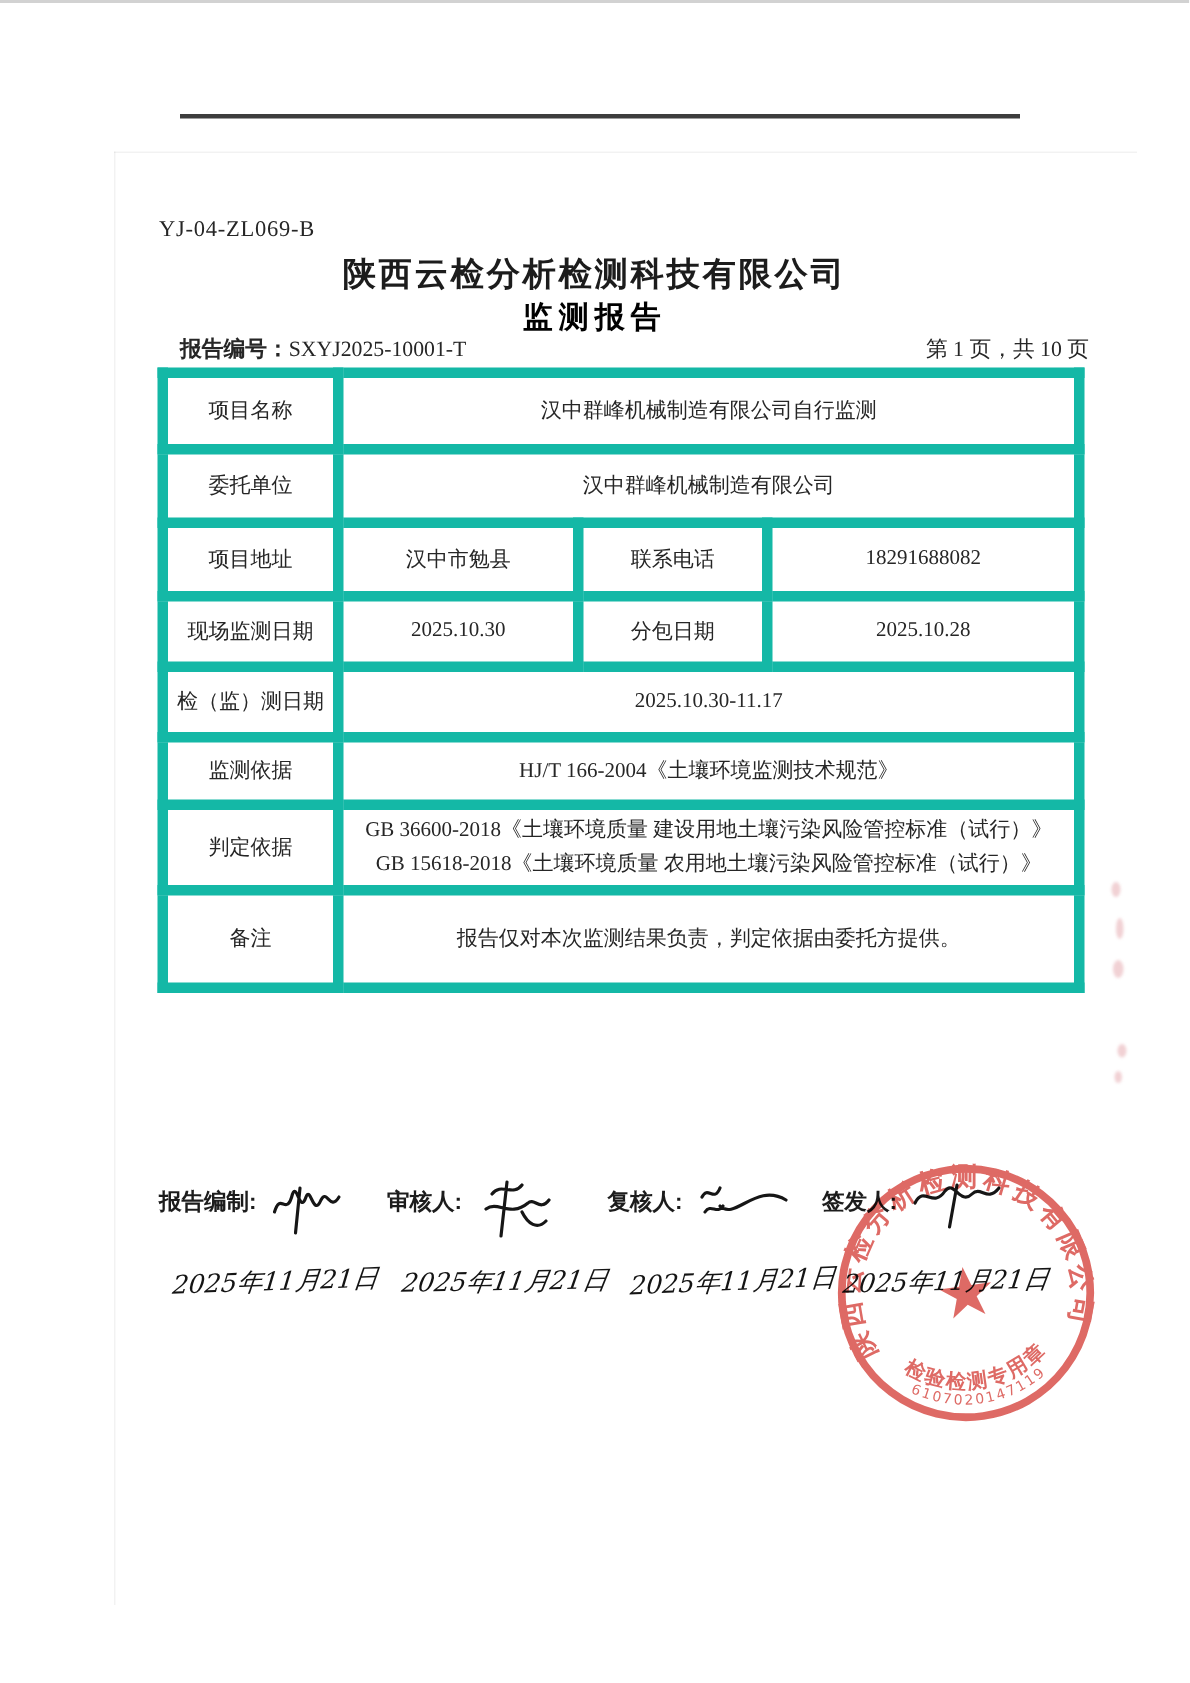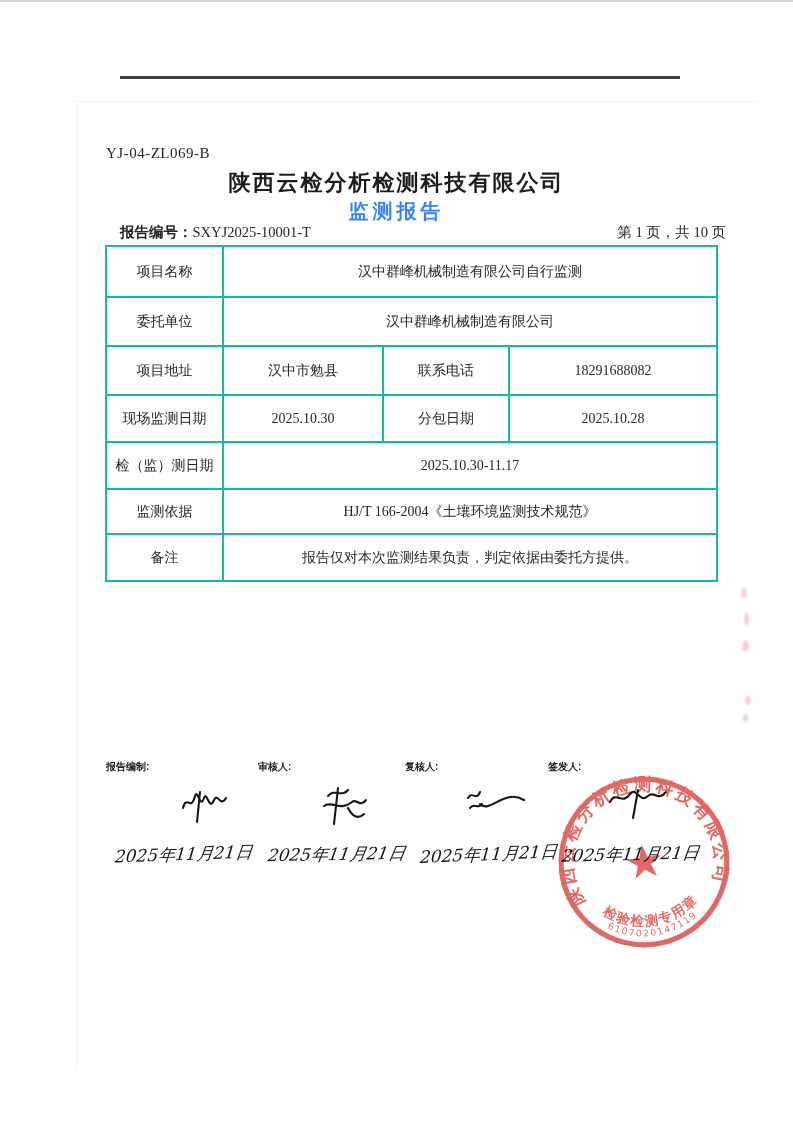--- a/index.html
+++ b/index.html
@@ -9,41 +9,41 @@
   .scan-top-strip { position:absolute; left:0; top:0; width:100%; height:2px; background:#d2d2d2; }
   .paper-edge-h { position:absolute; left:76px; top:101px; width:682px; height:1px; background:rgba(0,0,0,0.05); }
   .paper-edge-v { position:absolute; left:76px; top:101px; width:1px; height:1021px; background:rgba(0,0,0,0.05); }
 
   .top-rule { position:absolute; left:120px; top:76px; width:560px; height:3px; background:#3d3d3d; }
 
   .doc-code { position:absolute; left:106px; top:145px; font-size:15px; letter-spacing:0.5px; }
   .company-title { position:absolute; left:0; top:168px; width:100%; text-align:center;
                    font-family:"Liberation Sans", sans-serif; font-weight:bold; font-size:22px; letter-spacing:2px; color:#1c1c1c; }
   .report-title { position:absolute; left:0; top:198px; width:100%; text-align:center;
-                  font-family:"Liberation Sans", sans-serif; font-weight:bold; font-size:20px; letter-spacing:4px; color:#3b82f6; }
+                  font-family:"Liberation Sans", sans-serif; font-weight:bold; font-size:20px; letter-spacing:4px; color:#000000; }
   .meta-row { position:absolute; left:120px; top:223px; width:610px; font-size:14.5px; }
   .meta-label { font-family:"Liberation Sans", sans-serif; font-weight:bold; }
   .meta-pageinfo { position:absolute; right:4px; top:0; font-size:14.5px; }
 
   table.info { position:absolute; left:105px; top:245px; width:611px; border-collapse:collapse; table-layout:fixed; }
-  table.info td { border:2px solid #14b8a6; text-align:center; vertical-align:middle; font-size:14px; padding:2px 4px; }
+  table.info td { border:7px solid #14b8a6; text-align:center; vertical-align:middle; font-size:14px; padding:2px 4px; }
   table.info tr:nth-child(1)  { height:51px; }
   table.info tr:nth-child(2)  { height:49px; }
   table.info tr:nth-child(3)  { height:49px; }
   table.info tr:nth-child(4)  { height:47px; }
   table.info tr:nth-child(5)  { height:47px; }
   table.info tr:nth-child(6)  { height:45px; }
   table.info tr:nth-child(7)  { height:47px; }
   table.info tr:nth-child(8)  { height:65px; }
   table.info tr:nth-child(9)  { height:53px; }
   table.info tr:nth-child(10) { height:47px; }
   td.judge-cell { font-size:13.5px; text-align:left; line-height:1.65; padding-left:5px; }
 
   .sig-block { position:absolute; left:0; top:0; width:100%; }
-  .sig-label { position:absolute; top:760px; font-family:"Liberation Sans", sans-serif; font-weight:bold; font-size:10px; color:#1c1c1c; white-space:nowrap; }
+  .sig-label { position:absolute; top:792px; font-family:"Liberation Sans", sans-serif; font-weight:bold; font-size:15px; color:#1c1c1c; white-space:nowrap; }
   .sig-svg { position:absolute; top:782px; }
   .sig-svg path { stroke:#161616; stroke-width:2.1; fill:none; stroke-linecap:round; }
   .hand { position:absolute; top:843px; font-family:"DejaVu Serif", serif; font-style:italic; font-size:17px;
           color:#141414; transform:rotate(-2deg) skewX(-8deg); white-space:nowrap; }
 
   .stamp { position:absolute; left:556px; top:774px; width:176px; height:176px;
            opacity:0.85; mix-blend-mode:multiply; transform:rotate(-8deg); z-index:5; }
   .st-company { font-family:"Liberation Sans", sans-serif; font-size:17px; letter-spacing:3px; fill:#d8504a; font-weight:bold; }
   .st-title { font-family:"Liberation Sans", sans-serif; font-size:13px; letter-spacing:1.5px; fill:#d8504a; font-weight:bold; }
   .st-num { font-family:"DejaVu Sans", sans-serif; font-size:9px; letter-spacing:1.5px; fill:#d8504a; }
@@ -102,20 +102,27 @@
       </tr>
       <tr>
         <td>检（监）测日期</td>
         <td colspan="3">2025.10.30-11.17</td>
       </tr>
       <tr>
         <td>监测依据</td>
         <td colspan="3">HJ/T 166-2004《土壤环境监测技术规范》</td>
       </tr>
       <tr>
+        <td>判定依据</td>
+        <td colspan="3" class="judge-cell">
+          <div>GB 36600-2018《土壤环境质量 建设用地土壤污染风险管控标准（试行）》</div>
+          <div>GB 15618-2018《土壤环境质量 农用地土壤污染风险管控标准（试行）》</div>
+        </td>
+      </tr>
+      <tr>
         <td>备注</td>
         <td colspan="3">报告仅对本次监测结果负责，判定依据由委托方提供。</td>
       </tr>
     </tbody>
   </table>
 
   <div class="sig-block">
     <span class="sig-label" style="left:106px;">报告编制:</span>
     <svg class="sig-svg" style="left:178px;" width="62" height="44" viewBox="0 0 62 44">
       <path d="M5,26 C9,12 13,30 17,14 C20,6 22,28 26,16 C29,8 31,30 36,18 C40,10 42,26 48,16 M22,10 L19,40"></path>

